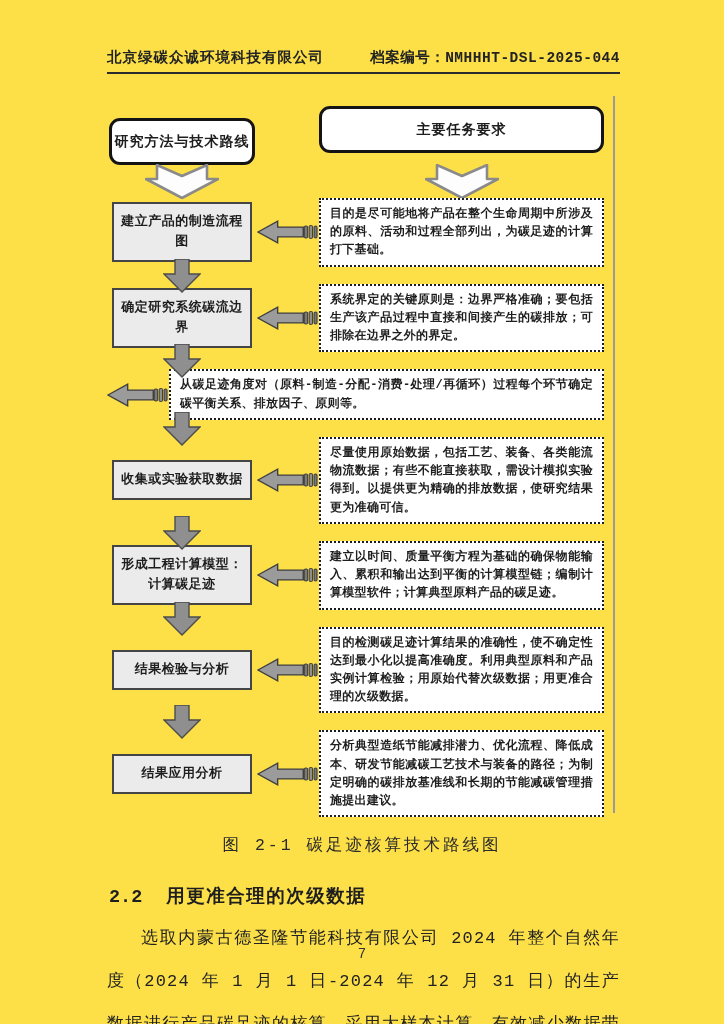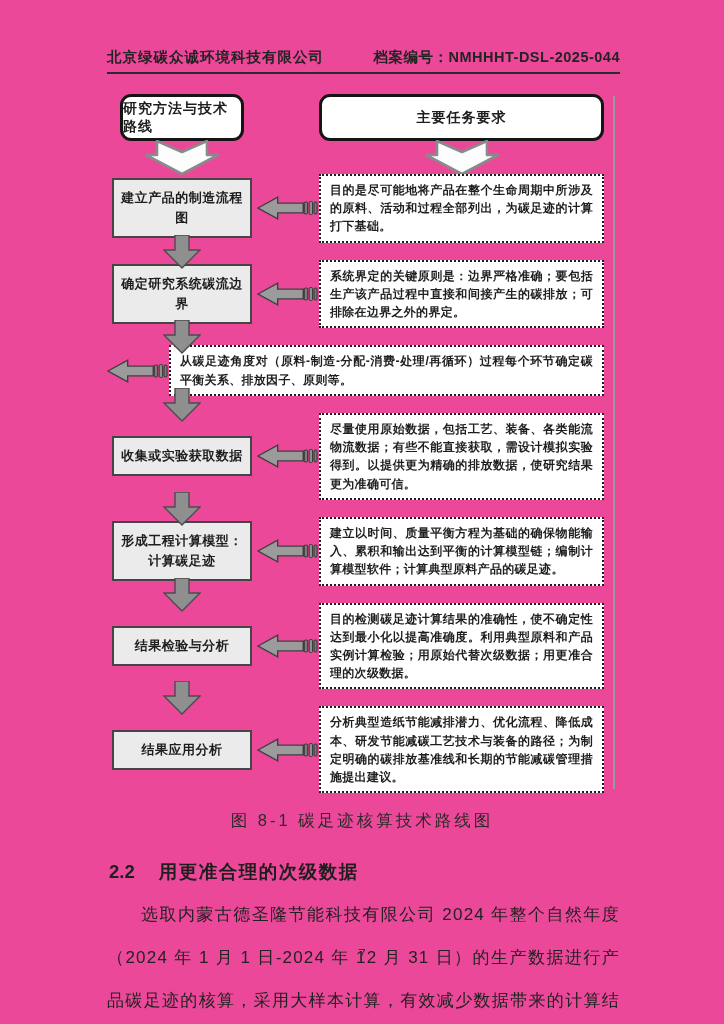--- a/index.html
+++ b/index.html
@@ -1,22 +1,22 @@
 <!DOCTYPE html>
 <html><head>
 <meta charset="utf-8">
 <style>
   * { margin:0; padding:0; box-sizing:border-box; }
   html,body { background:#e9e9e9; }
   .page {
     position:relative;
     width:724px; height:1024px;
     margin:0 auto;
-    background:#ec4899;
-    font-family:Liberation Sans, sans-serif;
+    background:#fde047;
+    font-family:Liberation Mono, monospace;
     color:#1e1e1e;
     overflow:hidden;
   }
   
   .header {
     margin:48px 104px 0 107px;
     display:flex; justify-content:space-between; align-items:flex-end;
     border-bottom:2px solid #2b2b2b;
     padding-bottom:5px;
     font-size:14.5px; font-weight:700; letter-spacing:1px;
@@ -34,21 +34,21 @@
   }
   .fc-row, .fc-title-row, .fc-hollow-row { display:flex; align-items:center; }
   .cell-left  { width:150px; flex:none; display:flex; justify-content:center; }
   .cell-mid   { width:62px;  flex:none; display:flex; justify-content:center; align-items:center; }
   .cell-right { flex:1; margin-right:16px; display:flex; }
   .title-box {
     background:#fff; border:3px solid #141414; border-radius:11px;
     height:47px; display:flex; align-items:center; justify-content:center;
     font-weight:700; font-size:14px; letter-spacing:1px;
   }
-  .title-box.left  { width:124px; }
+  .title-box.left  { width:146px;margin-top:24px; }
   .title-box.right { width:100%; }
   .fc-hollow-row { height:33px; }
   .step-box {
     width:140px; min-height:35px;
     background:#ebebeb; border:2px solid #454545;
     display:flex; flex-direction:column; align-items:center; justify-content:center;
     text-align:center;
     font-weight:700; font-size:13px; line-height:1.55; letter-spacing:0.5px;
     padding:8px 4px;
   }
@@ -277,21 +277,21 @@
           <svg width="63" height="26" viewBox="0 0 63 26">
             <use href="#hArrow"></use>
           </svg>
         </div>
       <div class="cell-right">
           <div class="task-box"><span>分析典型造纸节能减排潜力、优化流程、降低成本、研发节能减碳工艺技术与装备的路径；为制定明确的碳排放基准线和长期的节能减碳管理措施提出建议。</span></div>
         </div>
     </div>
   </div>
 
-  <div class="caption">图 8-1 碳足迹核算技术路线图</div>
+  <div class="caption">图 2-1 碳足迹核算技术路线图</div>
 
   <div class="section-heading">
     <span class="num">2.2</span><span>用更准合理的次级数据</span>
   </div>
 
   <p class="body-par">选取内蒙古德圣隆节能科技有限公司 2024 年整个自然年度（2024 年 1 月 1 日-2024 年 12 月 31 日）的生产数据进行产品碳足迹的核算，采用大样本计算，有效减少数据带来的计算结果准确性查的问题。</p>
 
   <div class="page-num">7</div>
 
 </div>

